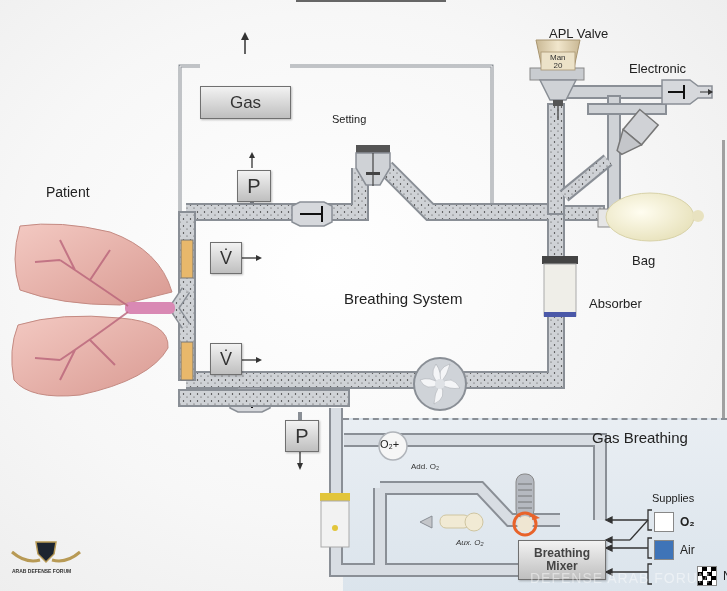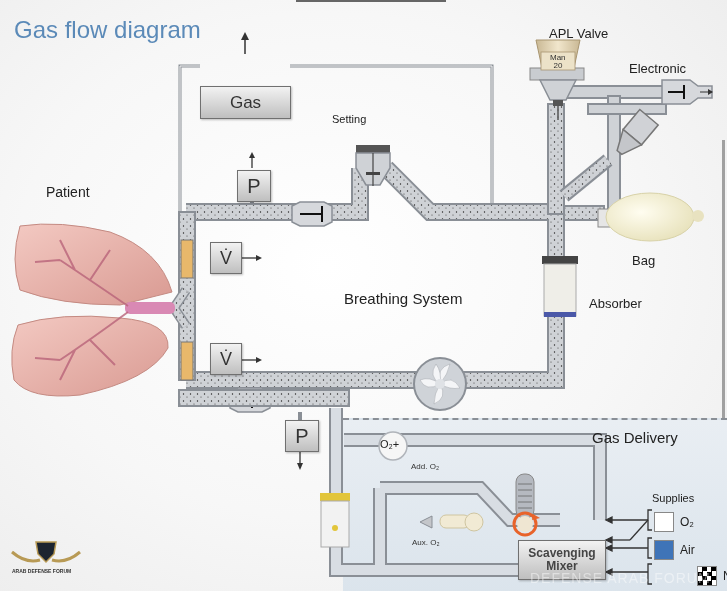--- a/index.html
+++ b/index.html
@@ -221,61 +221,60 @@
       <path d="M20,226 Q60,220 110,232 Q160,250 172,292 Q140,300 120,305 Q60,305 20,290 Q10,260 20,226Z" fill="url(#lungG)" stroke="#c48a82" stroke-width="1"></path>
       <path d="M18,325 Q60,312 120,318 Q170,322 168,348 Q150,380 80,395 Q30,400 14,380 Q8,350 18,325Z" fill="url(#lungG)" stroke="#c48a82" stroke-width="1"></path>
       <rect x="125" y="302" width="50" height="12" rx="5" fill="#d989b4"></rect>
       <g stroke="#b9647a" stroke-width="2" fill="none" opacity="0.8">
         <path d="M128,306 Q90,280 60,260 M90,280 L110,250 M75,270 L60,240 M60,260 L35,262"></path>
         <path d="M128,312 Q90,340 60,360 M90,340 L115,365 M75,350 L60,380 M60,360 L35,358"></path>
       </g>
     </g>
   </svg>
 
-  <div class="abs title">Gas flow diagram</div>
 
   <div class="box" style="left:200px;top:50px;width:89px;height:31px;font-size:17px;margin-top:36px;">
     <span>Gas</span>
   </div>
 
   <div class="abs lbl" style="left:549px;top:18px;margin-top:8px;">APL Valve</div>
   <div class="abs lbl-xs" style="left:550px;top:53px;width:16px;text-align:left;">Man</div>
   <div class="abs lbl-xs" style="left:550px;top:61px;width:16px;text-align:center;">20</div>
   <div class="abs lbl" style="left:629px;top:61px;">Electronic</div>
   <div class="abs lbl-sm" style="left:332px;top:113px;">Setting</div>
   <div class="abs lbl" style="left:46px;top:184px;font-size:14px;">Patient</div>
   <div class="abs lbl" style="left:632px;top:253px;">Bag</div>
   <div class="abs lbl" style="left:589px;top:296px;">Absorber</div>
   <div class="abs lbl" style="left:344px;top:290px;font-size:15px;text-align:center;">Breathing System</div>
-  <div class="abs lbl" style="left:592px;top:429px;font-size:15px;">Gas Delivery</div>
+  <div class="abs lbl" style="left:592px;top:429px;font-size:15px;">Gas Breathing</div>
 
   <div class="box" style="left:237px;top:170px;width:32px;height:30px;font-size:20px;">
     <span>P</span>
   </div>
   <div class="box" style="left:285px;top:420px;width:32px;height:30px;font-size:20px;">
     <span>P</span>
   </div>
   <div class="box" style="left:210px;top:242px;width:30px;height:30px;font-size:18px;">
     <span>V̇</span>
   </div>
   <div class="box" style="left:210px;top:343px;width:30px;height:30px;font-size:18px;">
     <span>V̇</span>
   </div>
 
   <div class="abs" style="left:380px;top:438px;width:14px;text-align:center;font-size:11px;color:#222;">O₂+</div>
   <div class="abs lbl-xs" style="left:411px;top:462px;">Add. O₂</div>
-  <div class="abs lbl-xs" style="left:412px;top:538px;">Aux. O₂</div>
+  <div class="abs lbl-xs" style="left:456px;top:538px;font-style:italic;">Aux. O₂</div>
 
   <div class="box" style="left:518px;top:540px;width:86px;height:38px;flex-direction:column;font-size:12px;font-weight:bold;color:#444;line-height:13px;">
-    <span>Scavenging</span>
+    <span>Breathing</span>
     <span>Mixer</span>
   </div>
 
   <div class="abs lbl-sm" style="left:652px;top:492px;">Supplies</div>
-  <div class="supply-item" style="left:654px;top:512px;">
+  <div class="supply-item" style="left:654px;top:512px;font-weight:bold;">
     <span class="sw" style="background:#fff;"></span>
     <span>O₂</span>
   </div>
   <div class="supply-item" style="left:654px;top:540px;">
     <span class="sw" style="background:#3f74b8;"></span>
     <span>Air</span>
   </div>
   <div class="supply-item" style="left:654px;top:566px;padding-left:43px;">
     <span class="sw" style="background:conic-gradient(#000 0 25%, #fff 0 50%, #000 0 75%, #fff 0);background-size:9px 9px;"></span>
     <span>N₂O</span>

